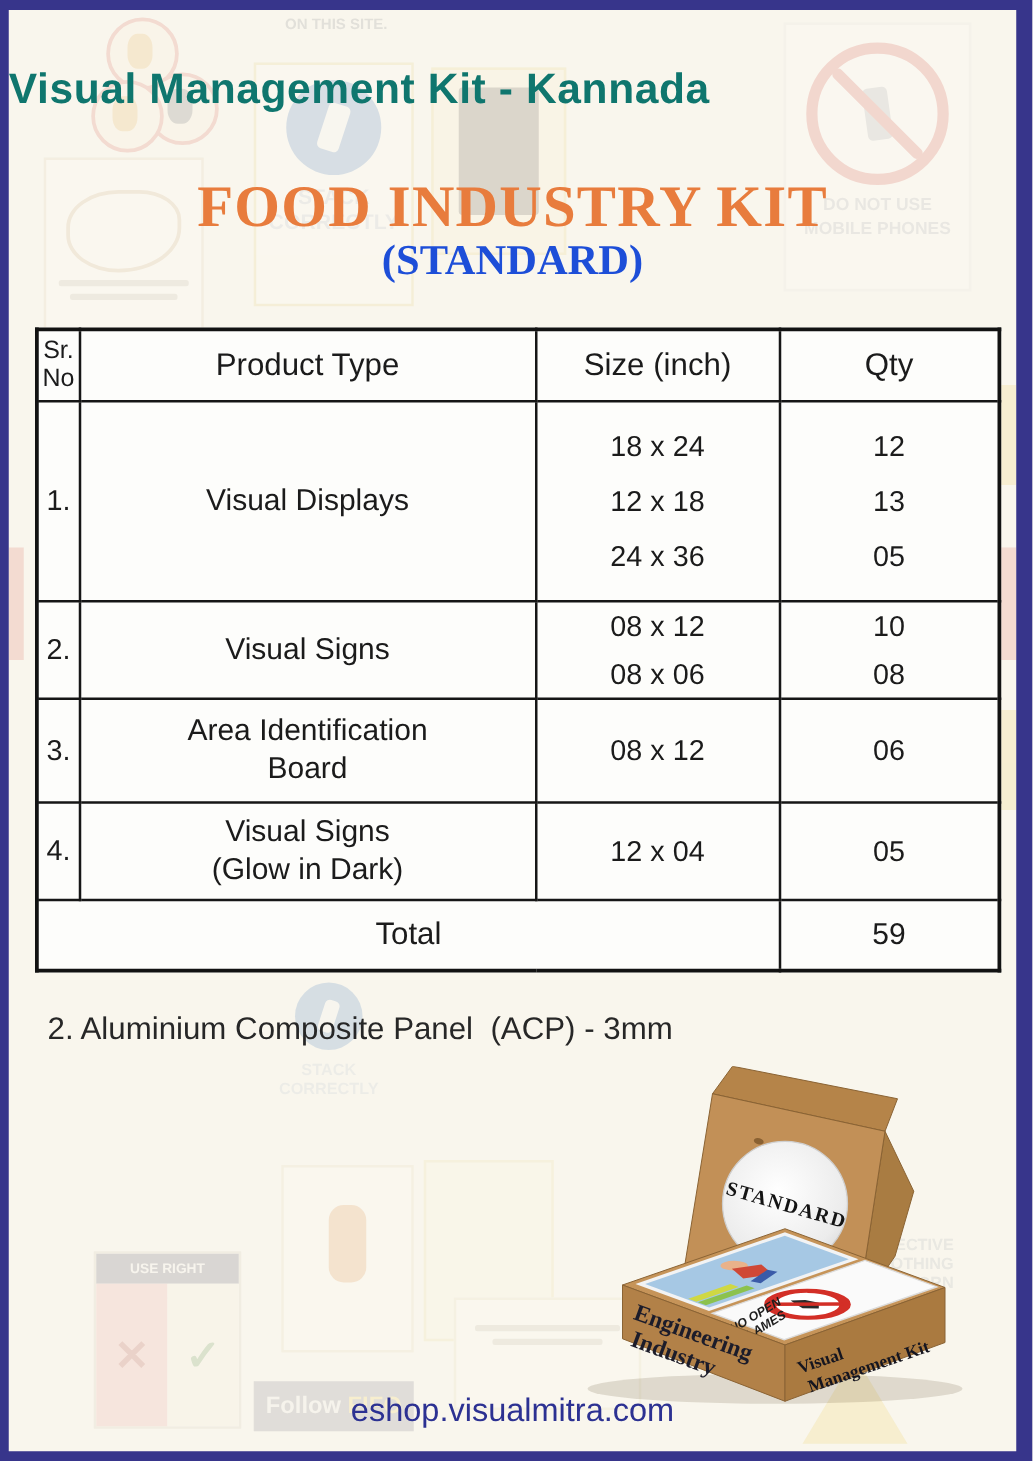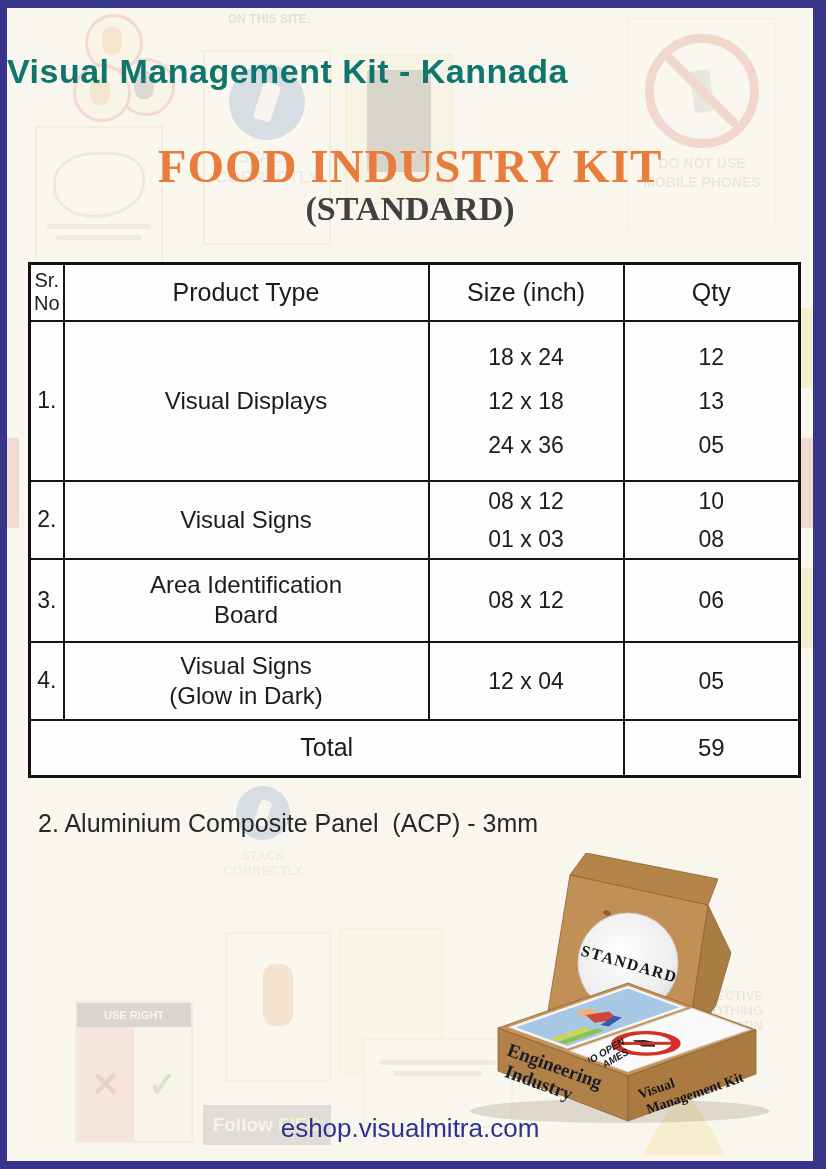--- a/index.html
+++ b/index.html
@@ -31,21 +31,21 @@
             border-bottom:70px solid #e9c83e; margin:8px auto 0; }
   .half { position:absolute; top:24px; bottom:0; width:50%; font-size:34px; font-weight:bold;
           display:flex; align-items:center; justify-content:center; }
   
   .hdr-title { position:absolute; left:0; right:0; top:44px; text-align:left;
                font-size:34px; font-weight:bold; color:#0f766e; letter-spacing:.5px; }
   .hdr-kit   { position:absolute; left:0; right:0; top:106px; text-align:center;
                font-family:"Liberation Serif", serif; font-size:47px; font-weight:bold;
                color:#e87c3d; letter-spacing:1px;margin-top:25px; }
   .hdr-var   { position:absolute; left:0; right:0; top:182px; text-align:center;
-               font-family:"Liberation Serif", serif; font-size:34px; font-weight:bold; color:#404040; }
+               font-family:"Liberation Serif", serif; font-size:34px; font-weight:bold; color:#1d4ed8; }
   
   table.vm { position:absolute; left:21px; top:254px; width:770px; border-collapse:collapse;
              table-layout:fixed; background:#fdfdfb; border:3px solid #121212; }
   table.vm th, table.vm td { border:2px solid #161616; padding:0; color:#1b1b1b;
              text-align:center; vertical-align:middle; font-weight:normal; }
   .rh  { height:57px; }  .r1 { height:160px; } .r2 { height:78px; }
   .r3  { height:83px; }  .r4 { height:78px; }  .rt { height:57px; }
   .h-sr { font-size:20px; line-height:23px; text-align:left; padding-left:5px; }
   .h-big { font-size:25px; }
   .c-sr { font-size:23px; }
@@ -191,21 +191,21 @@
         <div class="ln44">05</div>
       </td>
     </tr>
     <tr class="r2">
       <td class="c-sr">2.</td>
       <td class="c-prod">
         <div>Visual Signs</div>
       </td>
       <td>
         <div class="ln38">08 x 12</div>
-        <div class="ln38">01 x 03</div>
+        <div class="ln38">08 x 06</div>
       </td>
       <td>
         <div class="ln38">10</div>
         <div class="ln38">08</div>
       </td>
     </tr>
     <tr class="r3">
       <td class="c-sr">3.</td>
       <td class="c-prod">
         <div>Area Identification</div>

